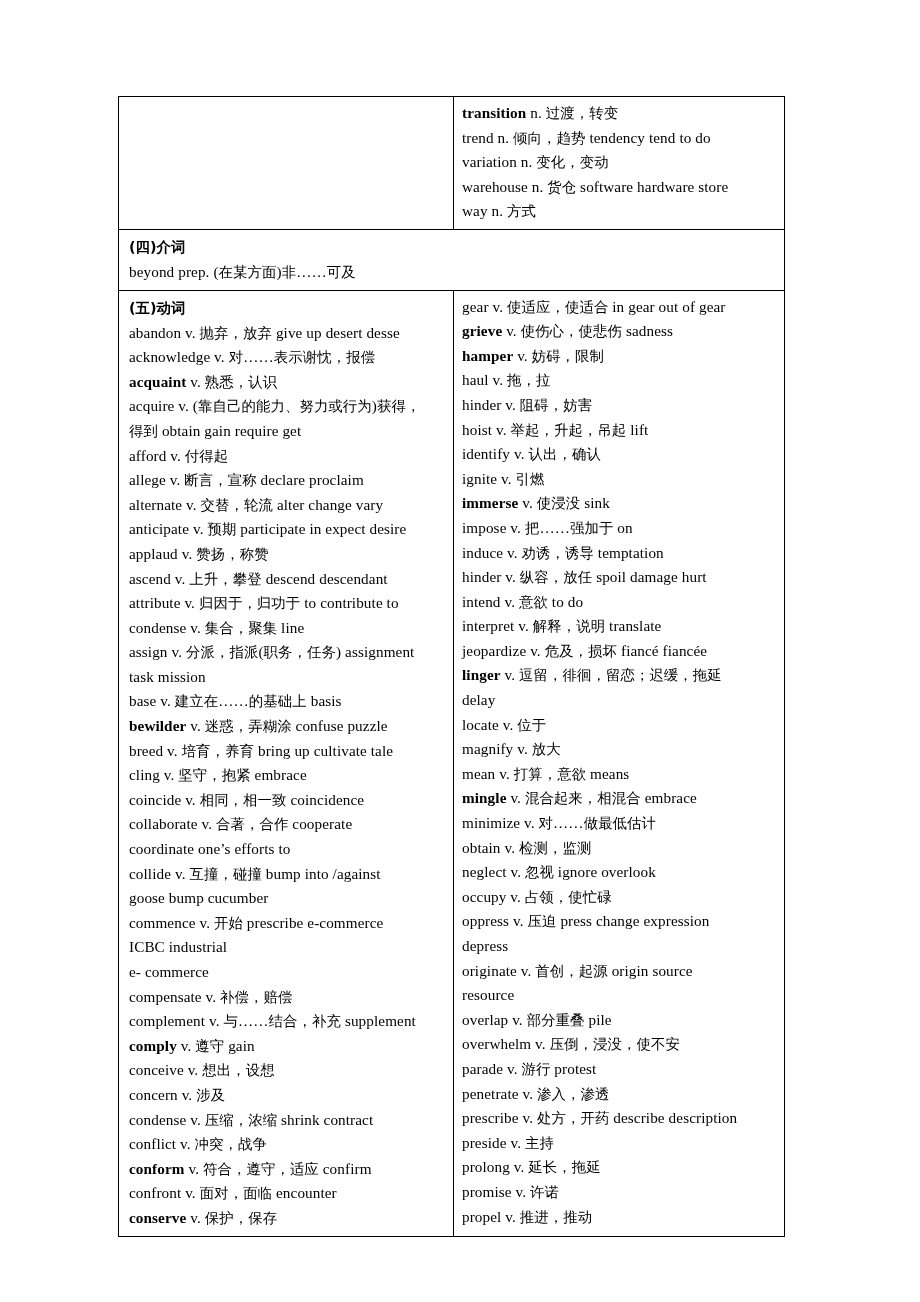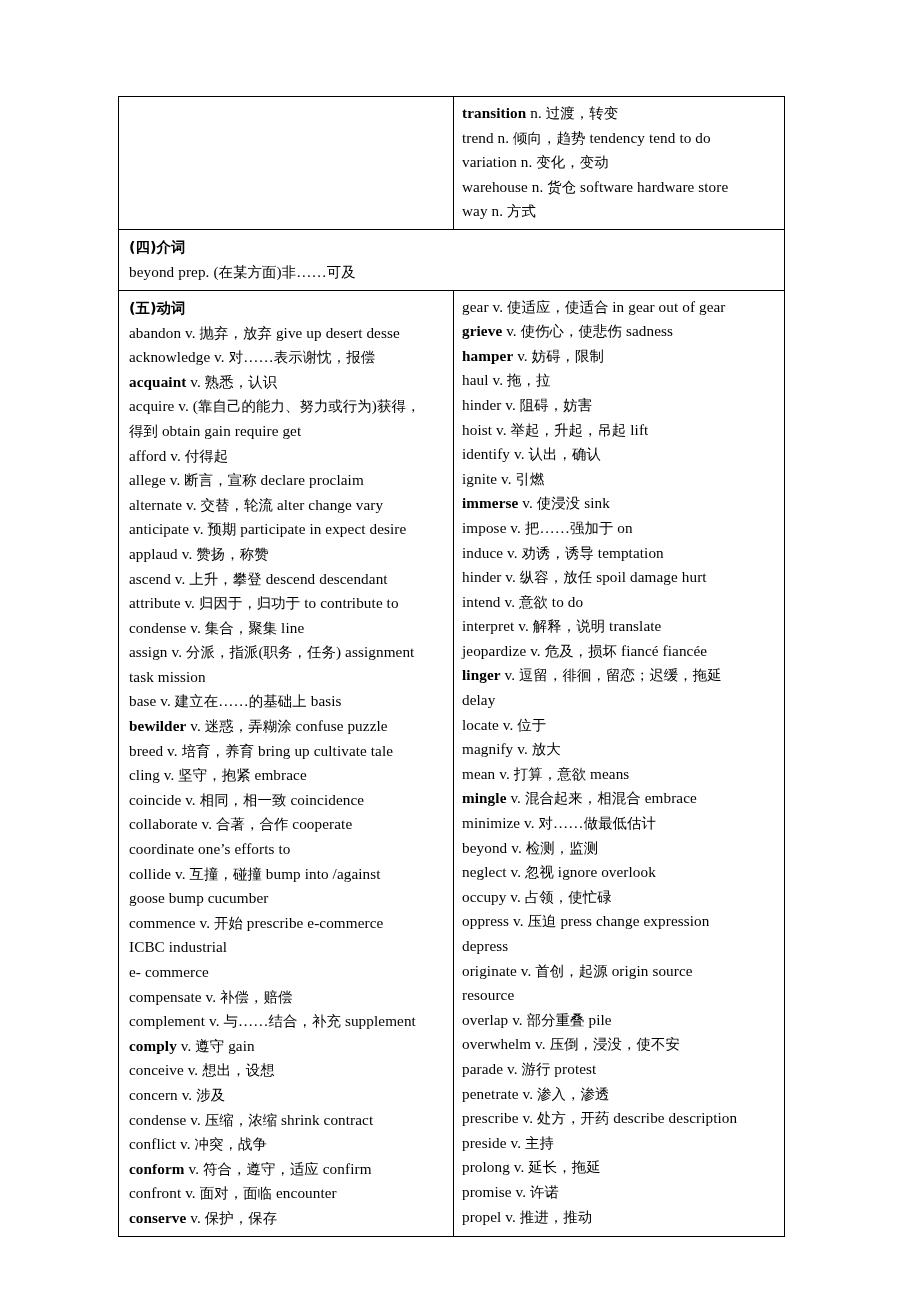--- a/index.html
+++ b/index.html
@@ -168,21 +168,21 @@
                 <div class="line"><span><span>intend v. </span><span class="cn">意欲</span><span> to do</span></span></div>
                 <div class="line"><span><span>interpret v. </span><span class="cn">解释，说明</span><span> translate</span></span></div>
                 <div class="line"><span><span>jeopardize v. </span><span class="cn">危及，损坏</span><span> fiancé fiancée</span></span></div>
                 <div class="line"><span class="bd">linger</span><span><span> v. </span><span class="cn">逗留，徘徊，留恋；迟缓，拖延</span></span></div>
                 <div class="line"><span><span>delay</span></span></div>
                 <div class="line"><span><span>locate v. </span><span class="cn">位于</span></span></div>
                 <div class="line"><span><span>magnify v. </span><span class="cn">放大</span></span></div>
                 <div class="line"><span><span>mean v. </span><span class="cn">打算，意欲</span><span>  means</span></span></div>
                 <div class="line"><span class="bd">mingle</span><span><span> v. </span><span class="cn">混合起来，相混合</span><span>  embrace</span></span></div>
                 <div class="line"><span><span>minimize v. </span><span class="cn">对</span><span>……</span><span class="cn">做最低估计</span></span></div>
-                <div class="line"><span><span>beyond v. </span><span class="cn">检测，监测</span></span></div>
+                <div class="line"><span><span>obtain v. </span><span class="cn">检测，监测</span></span></div>
                 <div class="line"><span><span>neglect v. </span><span class="cn">忽视</span><span>  ignore  overlook</span></span></div>
                 <div class="line"><span><span>occupy v. </span><span class="cn">占领，使忙碌</span></span></div>
                 <div class="line"><span><span>oppress v. </span><span class="cn">压迫</span><span>  press change expression</span></span></div>
                 <div class="line"><span><span>depress</span></span></div>
                 <div class="line"><span><span>originate v. </span><span class="cn">首创，起源</span><span>  origin  source</span></span></div>
                 <div class="line"><span><span>resource</span></span></div>
                 <div class="line"><span><span>overlap v. </span><span class="cn">部分重叠</span><span>  pile</span></span></div>
                 <div class="line"><span><span>overwhelm v. </span><span class="cn">压倒，浸没，使不安</span></span></div>
                 <div class="line"><span><span>parade v. </span><span class="cn">游行</span><span>  protest</span></span></div>
                 <div class="line"><span><span>penetrate  v. </span><span class="cn">渗入，渗透</span></span></div>

